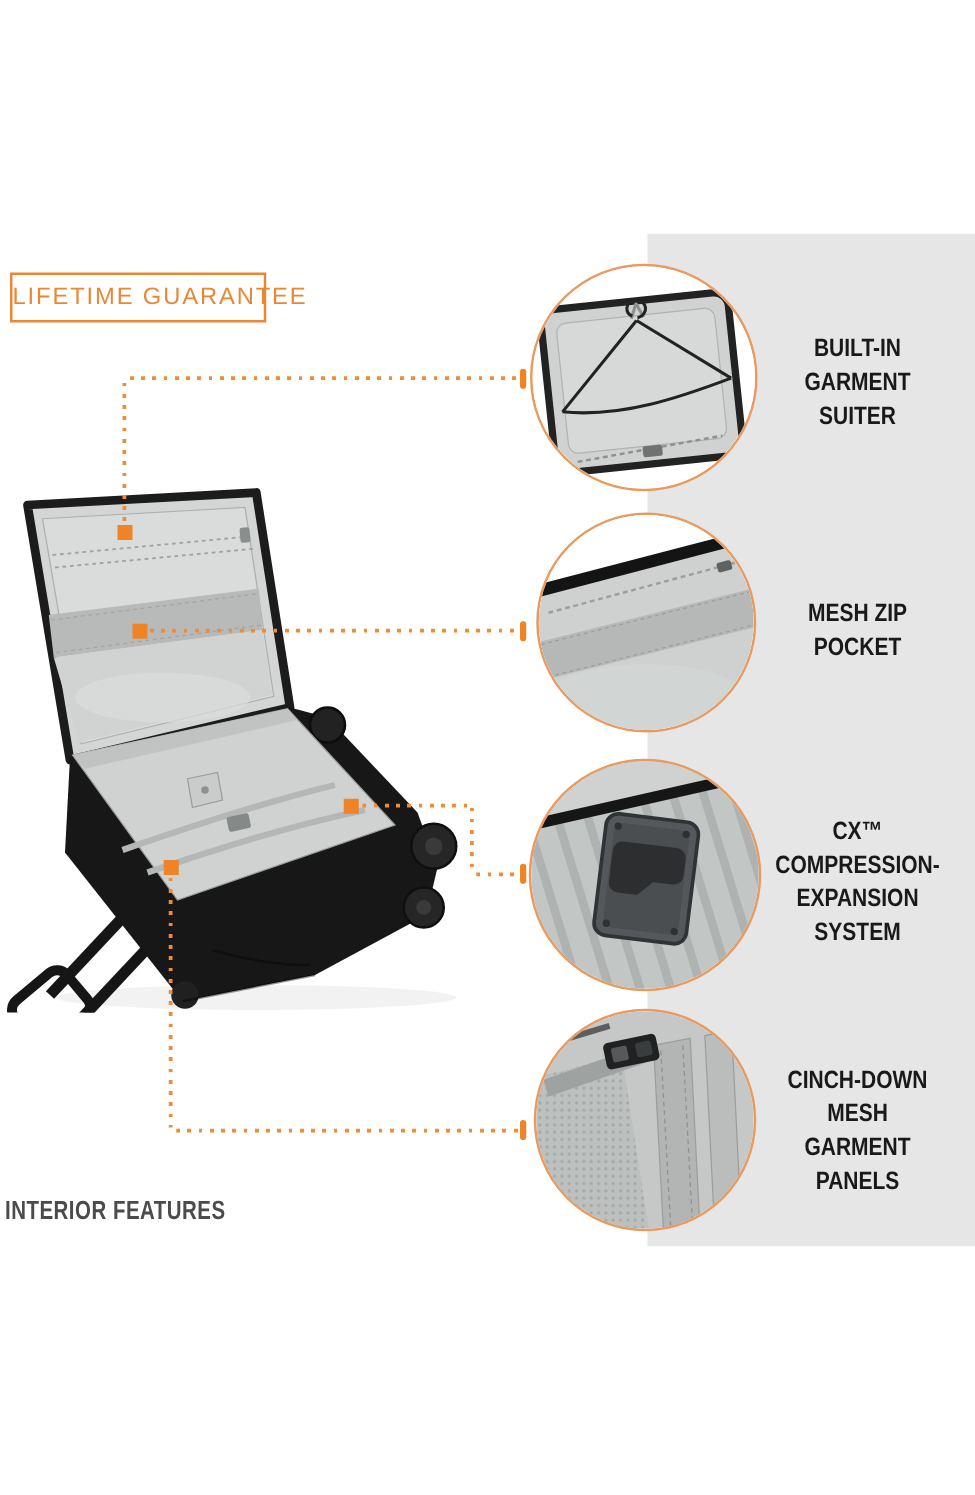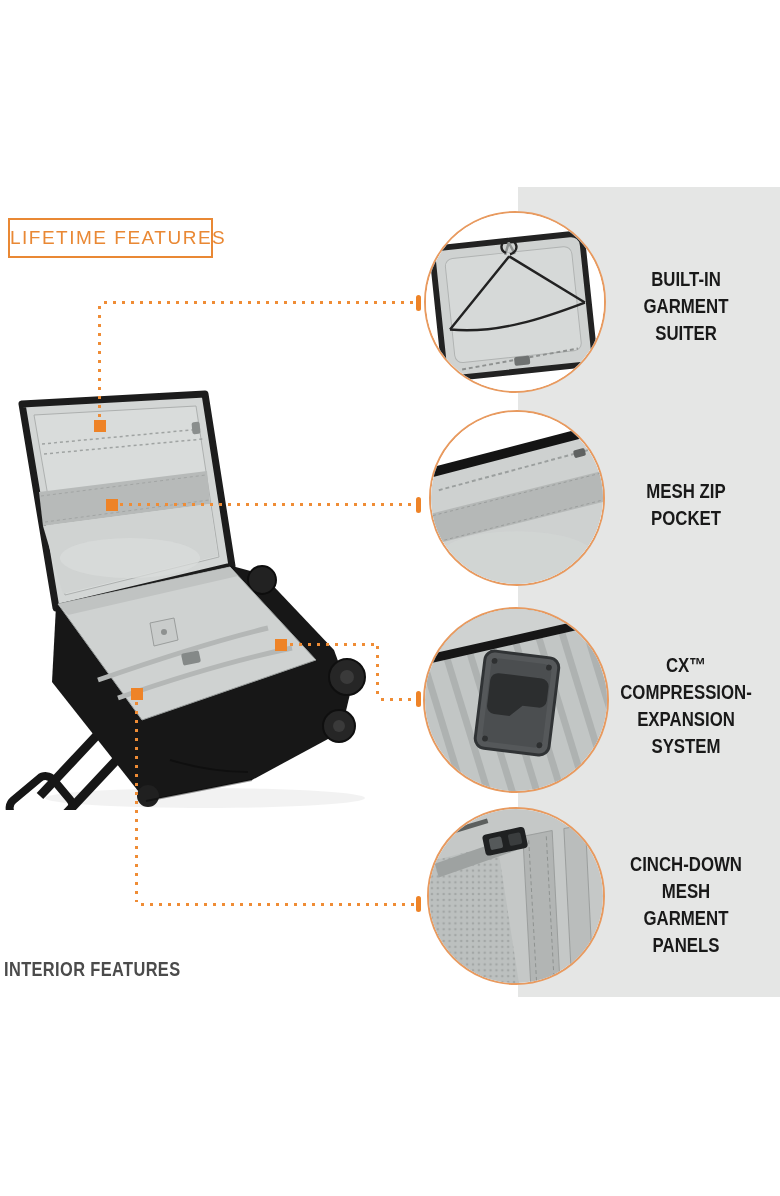--- a/index.html
+++ b/index.html
@@ -39,21 +39,21 @@
 
   .suitcase{position:absolute;left:0;top:380px;width:430px;height:430px;}
 </style>
 </head>
 <body>
 
 <div id="stage">
 
   <div class="gray-band"></div>
 
-  <div class="badge">LIFETIME FEATURES</div>
+  <div class="badge">LIFETIME GUARANTEE</div>
 
   <svg class="suitcase" viewBox="0 0 430 430">
     <ellipse cx="205" cy="418" rx="160" ry="10" fill="#000" opacity="0.05"></ellipse>
 
     <g>
       <line x1="100" y1="352" x2="40" y2="416" stroke="#161616" stroke-width="9"></line>
       <line x1="124" y1="372" x2="64" y2="436" stroke="#161616" stroke-width="9"></line>
       <rect x="14" y="404" width="54" height="46" rx="10" fill="none" stroke="#161616" stroke-width="8" transform="rotate(-40 41 427)"></rect>
     </g>
 

